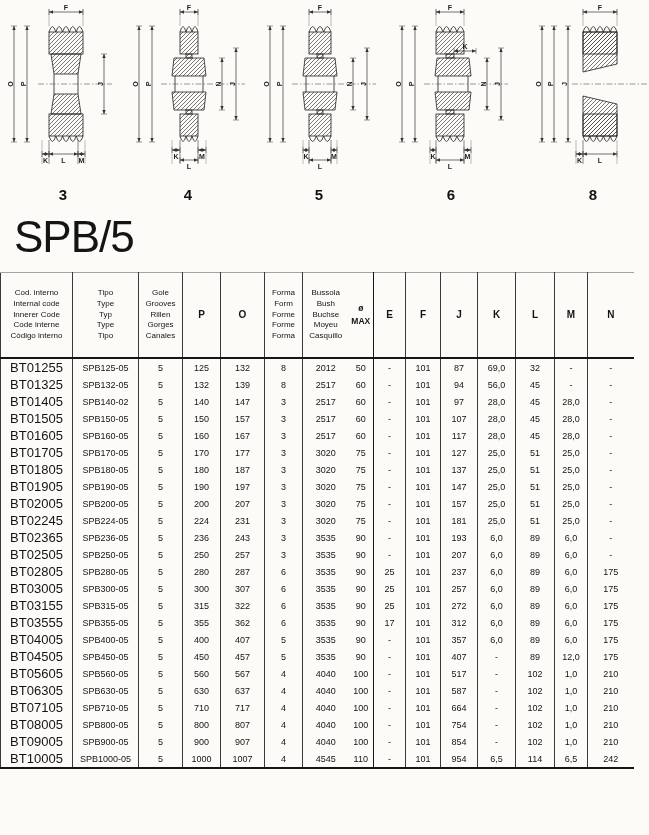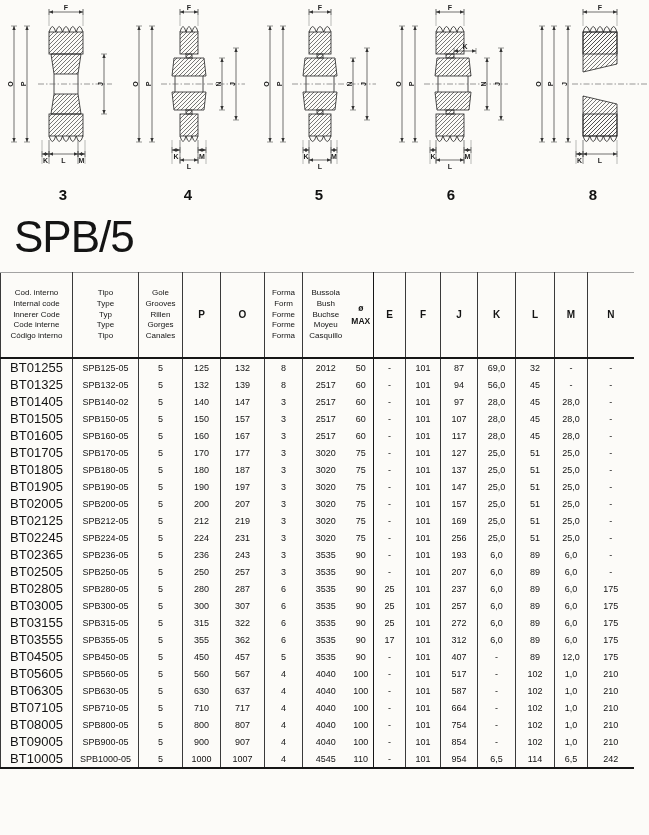--- a/index.html
+++ b/index.html
@@ -624,48 +624,31 @@
           <td class="col-max">75</td>
           <td class="col-e">-</td>
           <td class="col-f">101</td>
           <td class="col-j">157</td>
           <td class="col-k">25,0</td>
           <td class="col-l">51</td>
           <td class="col-m">25,0</td>
           <td class="col-n">-</td>
         </tr>
         <tr>
-          <td class="col-code">BT02125</td>
-          <td class="col-type">SPB212-05</td>
-          <td class="col-grooves">5</td>
-          <td class="col-p">212</td>
-          <td class="col-o">219</td>
+          <td class="col-code">BT02245</td>
+          <td class="col-type">SPB224-05</td>
+          <td class="col-grooves">5</td>
+          <td class="col-p">224</td>
+          <td class="col-o">231</td>
           <td class="col-form">3</td>
           <td class="col-bush">3020</td>
           <td class="col-max">75</td>
           <td class="col-e">-</td>
           <td class="col-f">101</td>
-          <td class="col-j">169</td>
-          <td class="col-k">25,0</td>
-          <td class="col-l">51</td>
-          <td class="col-m">25,0</td>
-          <td class="col-n">-</td>
-        </tr>
-        <tr>
-          <td class="col-code">BT02245</td>
-          <td class="col-type">SPB224-05</td>
-          <td class="col-grooves">5</td>
-          <td class="col-p">224</td>
-          <td class="col-o">231</td>
-          <td class="col-form">3</td>
-          <td class="col-bush">3020</td>
-          <td class="col-max">75</td>
-          <td class="col-e">-</td>
-          <td class="col-f">101</td>
-          <td class="col-j">256</td>
+          <td class="col-j">181</td>
           <td class="col-k">25,0</td>
           <td class="col-l">51</td>
           <td class="col-m">25,0</td>
           <td class="col-n">-</td>
         </tr>
         <tr>
           <td class="col-code">BT02365</td>
           <td class="col-type">SPB236-05</td>
           <td class="col-grooves">5</td>
           <td class="col-p">236</td>
@@ -760,20 +743,37 @@
           <td class="col-max">90</td>
           <td class="col-e">17</td>
           <td class="col-f">101</td>
           <td class="col-j">312</td>
           <td class="col-k">6,0</td>
           <td class="col-l">89</td>
           <td class="col-m">6,0</td>
           <td class="col-n">175</td>
         </tr>
         <tr>
+          <td class="col-code">BT04005</td>
+          <td class="col-type">SPB400-05</td>
+          <td class="col-grooves">5</td>
+          <td class="col-p">400</td>
+          <td class="col-o">407</td>
+          <td class="col-form">5</td>
+          <td class="col-bush">3535</td>
+          <td class="col-max">90</td>
+          <td class="col-e">-</td>
+          <td class="col-f">101</td>
+          <td class="col-j">357</td>
+          <td class="col-k">6,0</td>
+          <td class="col-l">89</td>
+          <td class="col-m">6,0</td>
+          <td class="col-n">175</td>
+        </tr>
+        <tr>
           <td class="col-code">BT04505</td>
           <td class="col-type">SPB450-05</td>
           <td class="col-grooves">5</td>
           <td class="col-p">450</td>
           <td class="col-o">457</td>
           <td class="col-form">5</td>
           <td class="col-bush">3535</td>
           <td class="col-max">90</td>
           <td class="col-e">-</td>
           <td class="col-f">101</td>

